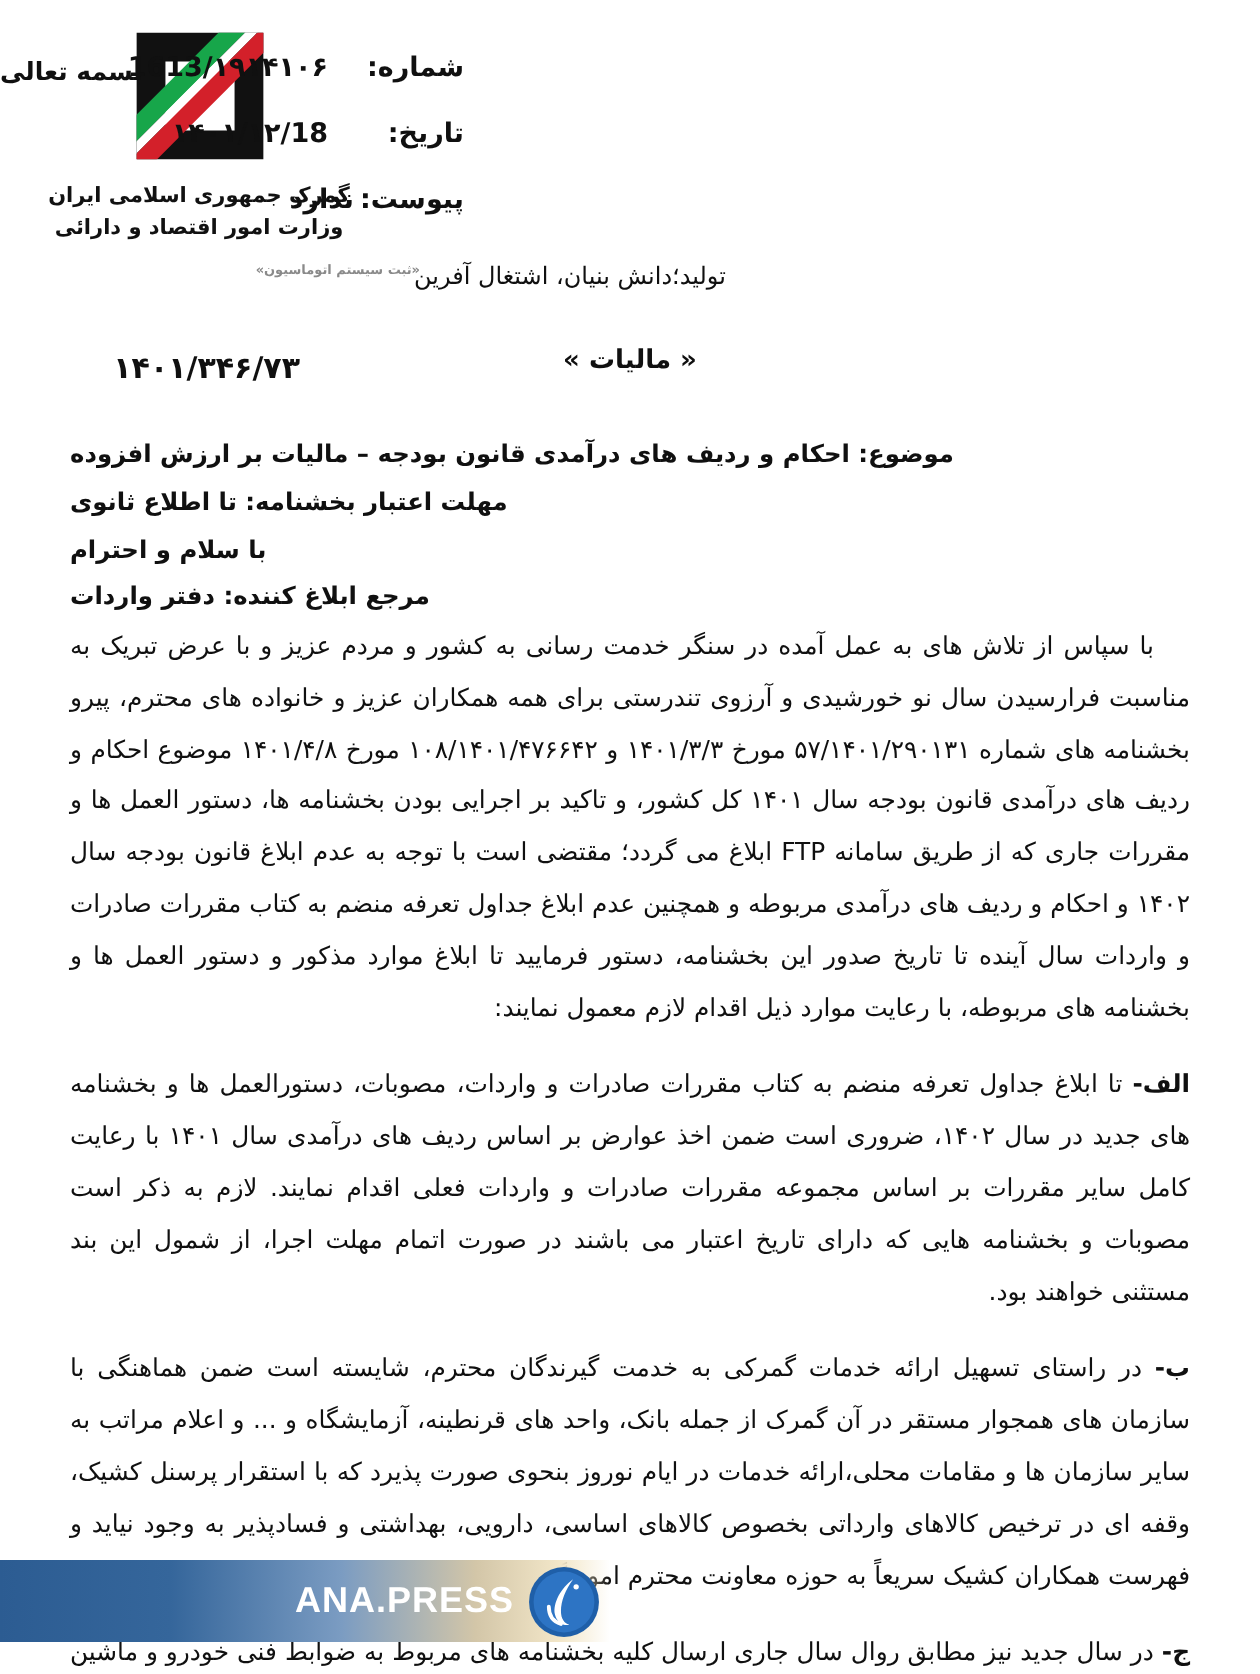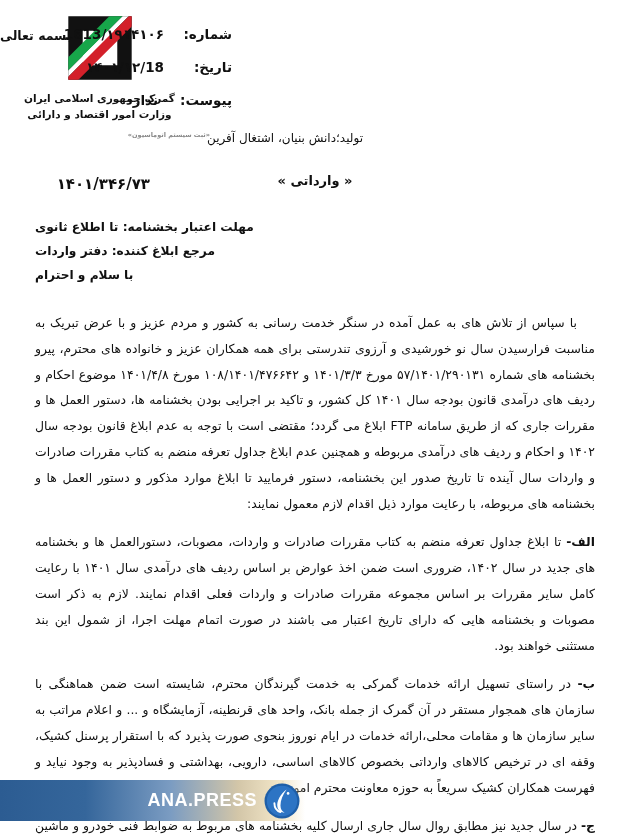--- a/index.html
+++ b/index.html
@@ -23,21 +23,21 @@
     position:absolute;top:26px;right:398px;width:215px;
     text-align:left;direction:rtl;
   }
   .fld{
     display:flex;justify-content:flex-start;align-items:baseline;
     margin-bottom:17px;font-size:13.5px;font-weight:bold;
     letter-spacing:0px;white-space:nowrap;
   }
   .fld .lbl{min-width:58px;text-align:right;margin-left:10px;}
   .fld .val{font-weight:bold;}
-  .fld.attach .lbl{min-width:0;margin-left:22px;}
+  .fld.attach .lbl{min-width:0;margin-left:3px;}
 
   .automation{
     position:absolute;top:131px;right:420px;
     font-size:6.5px;color:#8a8a8a;font-weight:bold;
     letter-spacing:.5px;white-space:nowrap;
   }
   .doc-serial{
     position:absolute;top:175px;right:480px;
     font-size:15px;font-weight:bold;letter-spacing:0px;
     white-space:nowrap;
@@ -162,26 +162,27 @@
       </div>
     </div>
 
     <div class="automation">«ثبت سیستم اتوماسیون»</div>
 
     <div class="production-slogan">تولید؛دانش بنیان، اشتغال آفرین</div>
   </div>
 
   <div class="doc-serial">۱۴۰۱/۳۴۶/۷۳</div>
 
-  <div class="circular-title">« وارداتی »</div>
+  <div class="circular-title">« مالیات »</div>
 
   <div class="subject-block">
+    <div class="sline">موضوع: احکام و ردیف های درآمدی قانون بودجه – مالیات بر ارزش افزوده</div>
     <div class="sline">مهلت اعتبار بخشنامه: تا اطلاع ثانوی</div>
+    <div class="sline">با سلام و احترام</div>
     <div class="sline">مرجع ابلاغ کننده: دفتر واردات</div>
-    <div class="sline">با سلام و احترام</div>
   </div>
 
   <div class="body-wrap">
     <p class="para intro">با سپاس از تلاش های به عمل آمده در سنگر خدمت رسانی به کشور و مردم عزیز و با عرض تبریک به مناسبت فرارسیدن سال نو خورشیدی و آرزوی تندرستی برای همه همکاران عزیز و خانواده های محترم، پیرو بخشنامه های شماره ۵۷/۱۴۰۱/۲۹۰۱۳۱ مورخ ۱۴۰۱/۳/۳ و ۱۰۸/۱۴۰۱/۴۷۶۶۴۲ مورخ ۱۴۰۱/۴/۸ موضوع احکام و ردیف های درآمدی قانون بودجه سال ۱۴۰۱ کل کشور، و تاکید بر اجرایی بودن بخشنامه ها، دستور العمل ها و مقررات جاری که از طریق سامانه FTP ابلاغ می گردد؛ مقتضی است با توجه به عدم ابلاغ قانون بودجه سال ۱۴۰۲ و احکام و ردیف های درآمدی مربوطه و همچنین عدم ابلاغ جداول تعرفه منضم به کتاب مقررات صادرات و واردات سال آینده تا تاریخ صدور این بخشنامه، دستور فرمایید تا ابلاغ موارد مذکور و دستور العمل ها و بخشنامه های مربوطه، با رعایت موارد ذیل اقدام لازم معمول نمایند:</p>
 
     <p class="para">
       <span class="lead">الف-</span><span> تا ابلاغ جداول تعرفه منضم به کتاب مقررات صادرات و واردات، مصوبات، دستورالعمل ها و بخشنامه های جدید در سال ۱۴۰۲، ضروری است ضمن اخذ عوارض بر اساس ردیف های درآمدی سال ۱۴۰۱ با رعایت کامل سایر مقررات بر اساس مجموعه مقررات صادرات و واردات فعلی اقدام نمایند. لازم به ذکر است مصوبات و بخشنامه هایی که دارای تاریخ اعتبار می باشند در صورت اتمام مهلت اجرا، از شمول این بند مستثنی خواهند بود.</span>
     </p>
 
     <p class="para">

